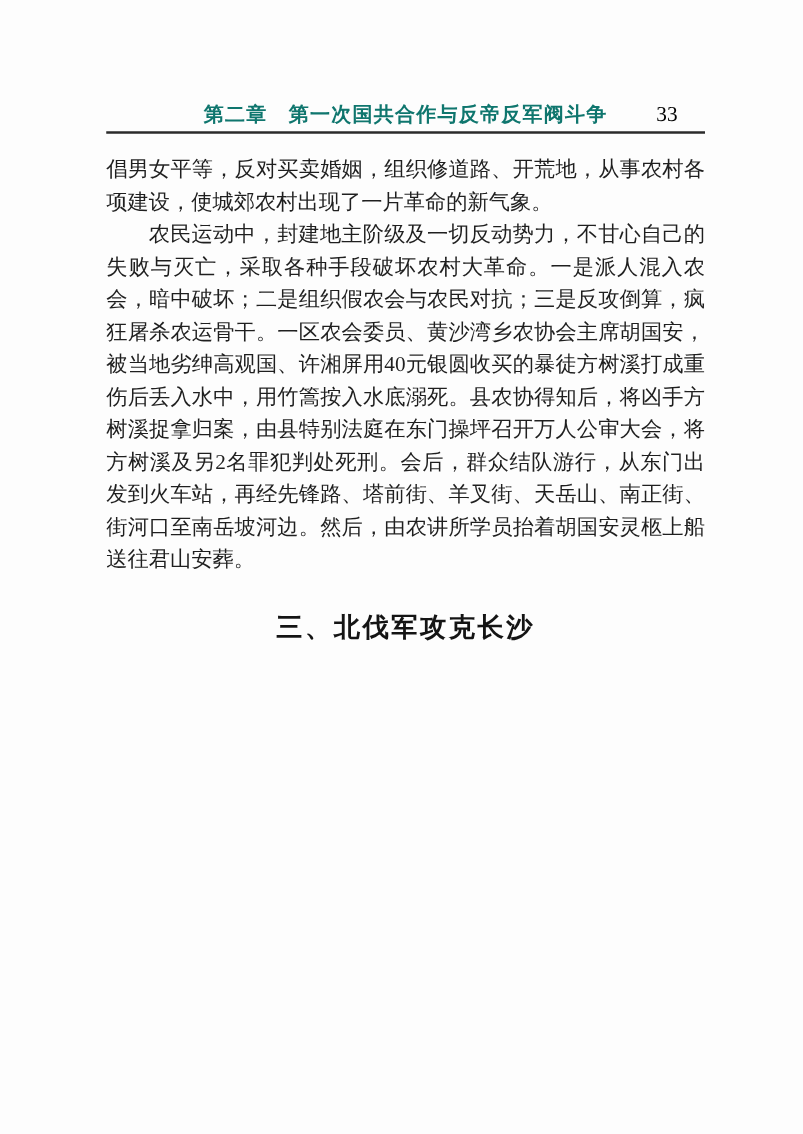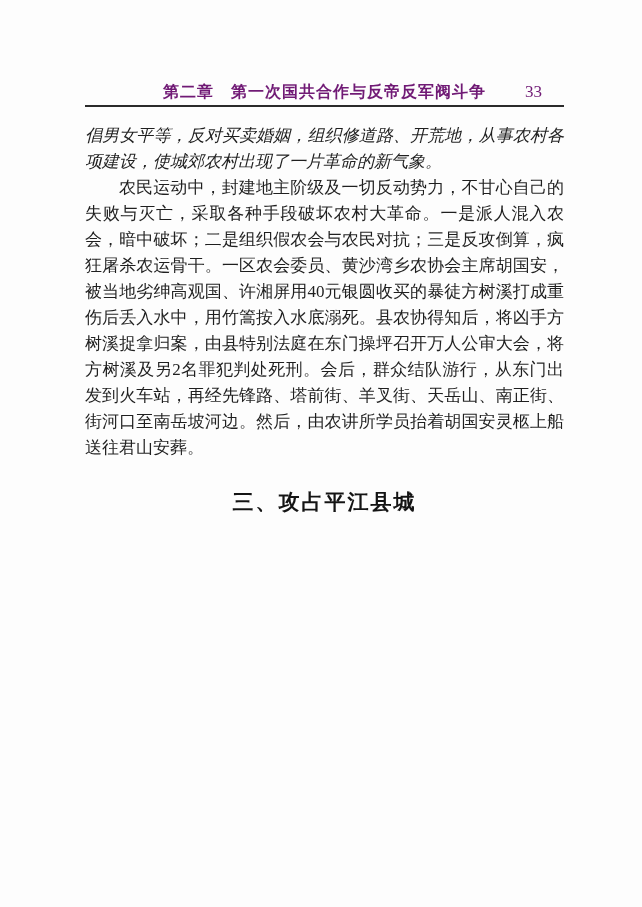--- a/index.html
+++ b/index.html
@@ -21,31 +21,31 @@
   .page-header {
     position: relative;
     height: 20px;
     text-align: center;
   }
   .chapter-title {
     font-family: "Liberation Sans", "DejaVu Sans", sans-serif;
     font-weight: 700;
     font-size: 16px;
     letter-spacing: 1px;
-    color: #701a75;
+    color: #0f766e;
     white-space: nowrap;
   }
   .page-number {
     position: absolute;
     right: 22px;
     top: 0;
     font-family: "Liberation Serif", "DejaVu Serif", serif;
     font-weight: 400;
     font-size: 17px;
-    color: #701a75;
+    color: #000000;
     margin-left: 41px;
   }
   .header-rule {
     height: 0;
     border-bottom: 2px solid #2b2b2b;
     margin-top: 3px;
   }
   .body-text {
     margin-top: 16px;
     font-size: 17px;
@@ -53,21 +53,20 @@
     text-align: justify;
     text-justify: inter-ideograph;
     color: #1f1f1f;
   }
   .para {
     margin: 0;
     text-indent: 2em;
   }
   .para.no-indent {
     text-indent: 0;
-    font-style: italic;
   }
   .section-heading {
     font-size: 21px;
     font-weight: 700;
     text-align: center;
     letter-spacing: 2px;
     color: #141414;
     margin: 28px 0 26px 0;
     text-indent: 0;
   }
@@ -81,17 +80,17 @@
     <span class="chapter-title">第二章　第一次国共合作与反帝反军阀斗争</span>
     <span class="page-number">33</span>
   </div>
 
   <div class="header-rule"></div>
 
   <div class="body-text">
     <p class="para no-indent">倡男女平等，反对买卖婚姻，组织修道路、开荒地，从事农村各项建设，使城郊农村出现了一片革命的新气象。</p>
     <p class="para">农民运动中，封建地主阶级及一切反动势力，不甘心自己的失败与灭亡，采取各种手段破坏农村大革命。一是派人混入农会，暗中破坏；二是组织假农会与农民对抗；三是反攻倒算，疯狂屠杀农运骨干。一区农会委员、黄沙湾乡农协会主席胡国安，被当地劣绅高观国、许湘屏用40元银圆收买的暴徒方树溪打成重伤后丢入水中，用竹篙按入水底溺死。县农协得知后，将凶手方树溪捉拿归案，由县特别法庭在东门操坪召开万人公审大会，将方树溪及另2名罪犯判处死刑。会后，群众结队游行，从东门出发到火车站，再经先锋路、塔前街、羊叉街、天岳山、南正街、街河口至南岳坡河边。然后，由农讲所学员抬着胡国安灵柩上船送往君山安葬。</p>
 
-    <h2 class="section-heading">三、攻占平江县城</h2>
+    <h2 class="section-heading">三、北伐军攻克长沙</h2>
 
   </div>
 
 </div>
 
 </body></html>

